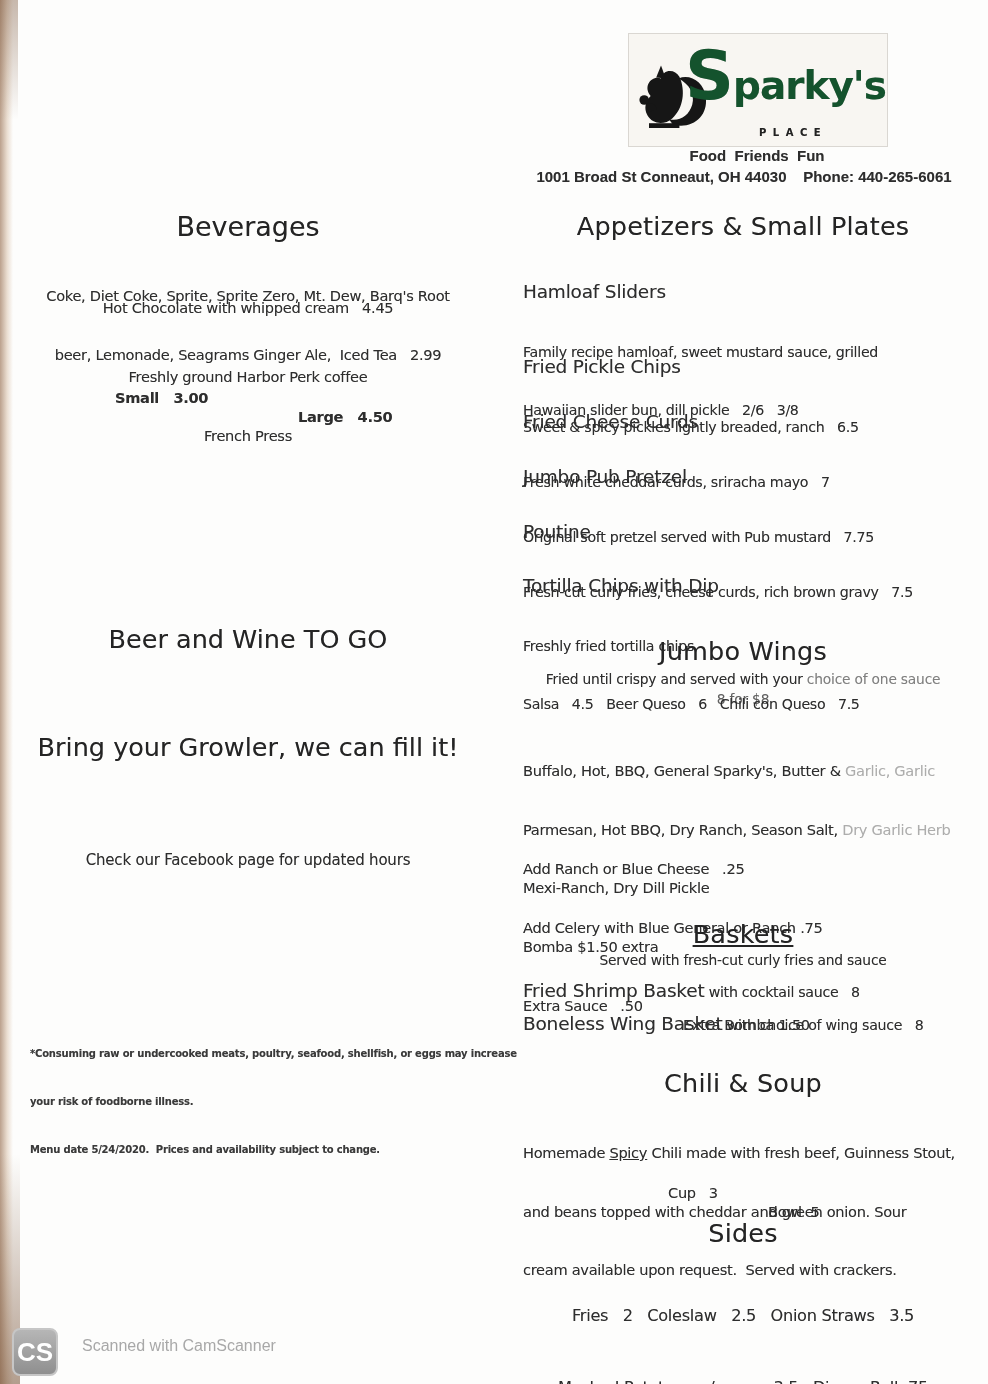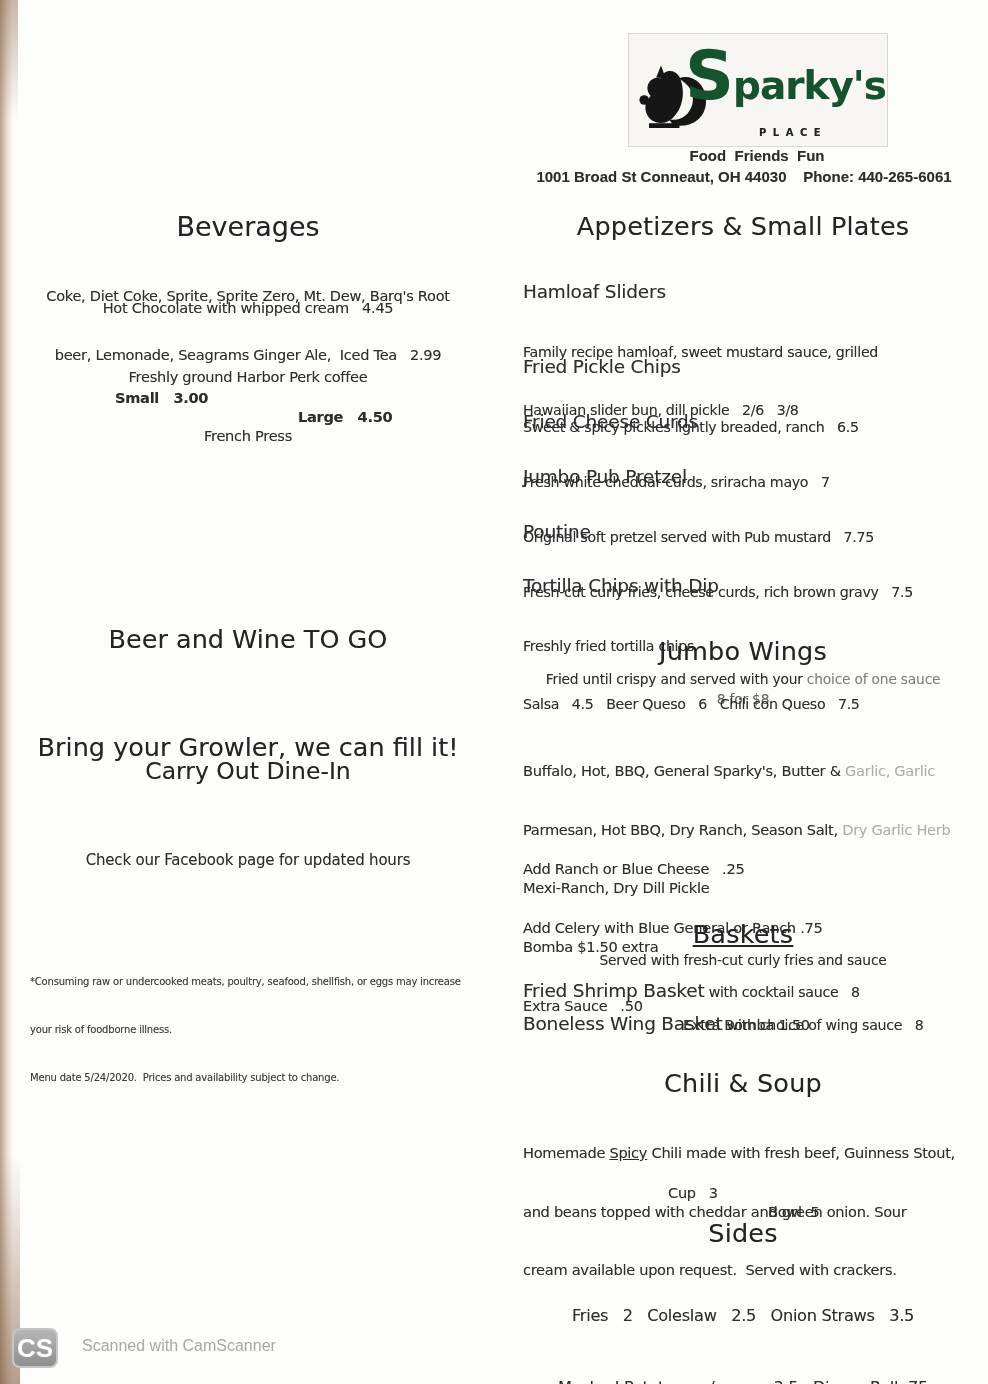--- a/index.html
+++ b/index.html
@@ -27,21 +27,21 @@
   #logo-box{position:absolute;left:628px;top:33px;width:258px;height:112px;
             background:#f8f6f2;border:1px solid #dad7d2;}
   #logo-name{position:absolute;left:56px;top:8px;font-weight:700;color:#14532d;
              letter-spacing:-1px;white-space:pre;}
   .logo-s{font-size:68px;line-height:1;}
   .logo-rest{font-size:39px;}
   #logo-place{position:absolute;left:130px;top:93px;font-size:10px;font-weight:700;
               letter-spacing:6.5px;color:#222;white-space:pre;}
   #squirrel{position:absolute;left:4px;top:20px;}
   
-  #cs-badge{position:absolute;left:12px;top:1328px;width:46px;height:40px;border-radius:8px;
+  #cs-badge{position:absolute;left:12px;top:1328px;width:46px;height:48px;border-radius:8px;
             background:linear-gradient(180deg,#b6b6b6,#8f8f8f);border:2px solid #c6c6c6;
             display:flex;align-items:center;justify-content:center;
             color:#fff;font-weight:700;font-size:26px;text-shadow:none;
             font-family:"Liberation Sans",sans-serif;box-sizing:border-box;}
   #cs-text{position:absolute;left:82px;top:1337px;font-size:16px;color:#a8a8a8;
            font-family:"Liberation Sans",sans-serif;text-shadow:none;white-space:pre;}
   
   #edge-left{position:absolute;left:0;top:0;width:13px;height:1384px;
              background:linear-gradient(to right,rgba(146,104,72,.62),rgba(198,162,126,.34) 55%,rgba(255,255,255,0));}
   #edge-corner{position:absolute;left:0;bottom:0;width:20px;height:230px;
@@ -89,24 +89,23 @@
   <div class="abs lcol body15" style="top:368px;height:20px;font-weight:bold;">
     <span class="pos-span" style="left:93px;">Small   3.00</span>
     <span class="pos-span" style="left:276px;">Large   4.50</span>
   </div>
 
   <div class="abs c lcol" style="top:549px;font-size:25.5px;line-height:36px;color:#242424;">
     <div>Beer and Wine TO GO</div>
     <div>Bring your Growler, we can fill it!</div>
   </div>
 
-  <div class="abs c lcol" style="top:757px;font-size:23.5px;color:#242424;">Carry Out Dine-In</div>
   <div class="abs c lcol" style="top:851px;font-size:15px;letter-spacing:-.2px;">Check our Facebook page for updated hours</div>
 
-  <div class="abs fineprint" style="left:30px;top:942px;width:440px;">
+  <div class="abs fineprint" style="left:30px;top:1014px;width:440px;font-weight:bold;">
     <div>*Consuming raw or undercooked meats, poultry, seafood, shellfish, or eggs may increase</div>
     <div>your risk of foodborne illness.</div>
     <div>Menu date 5/24/2020.  Prices and availability subject to change.</div>
   </div>
 
   <div class="abs c rcol title" style="top:211px;">Appetizers &amp; Small Plates</div>
 
   <div class="abs rcol-l" style="top:243px;">
     <div class="item-name">Hamloaf Sliders</div>
     <div class="desc">Family recipe hamloaf, sweet mustard sauce, grilled</div>

